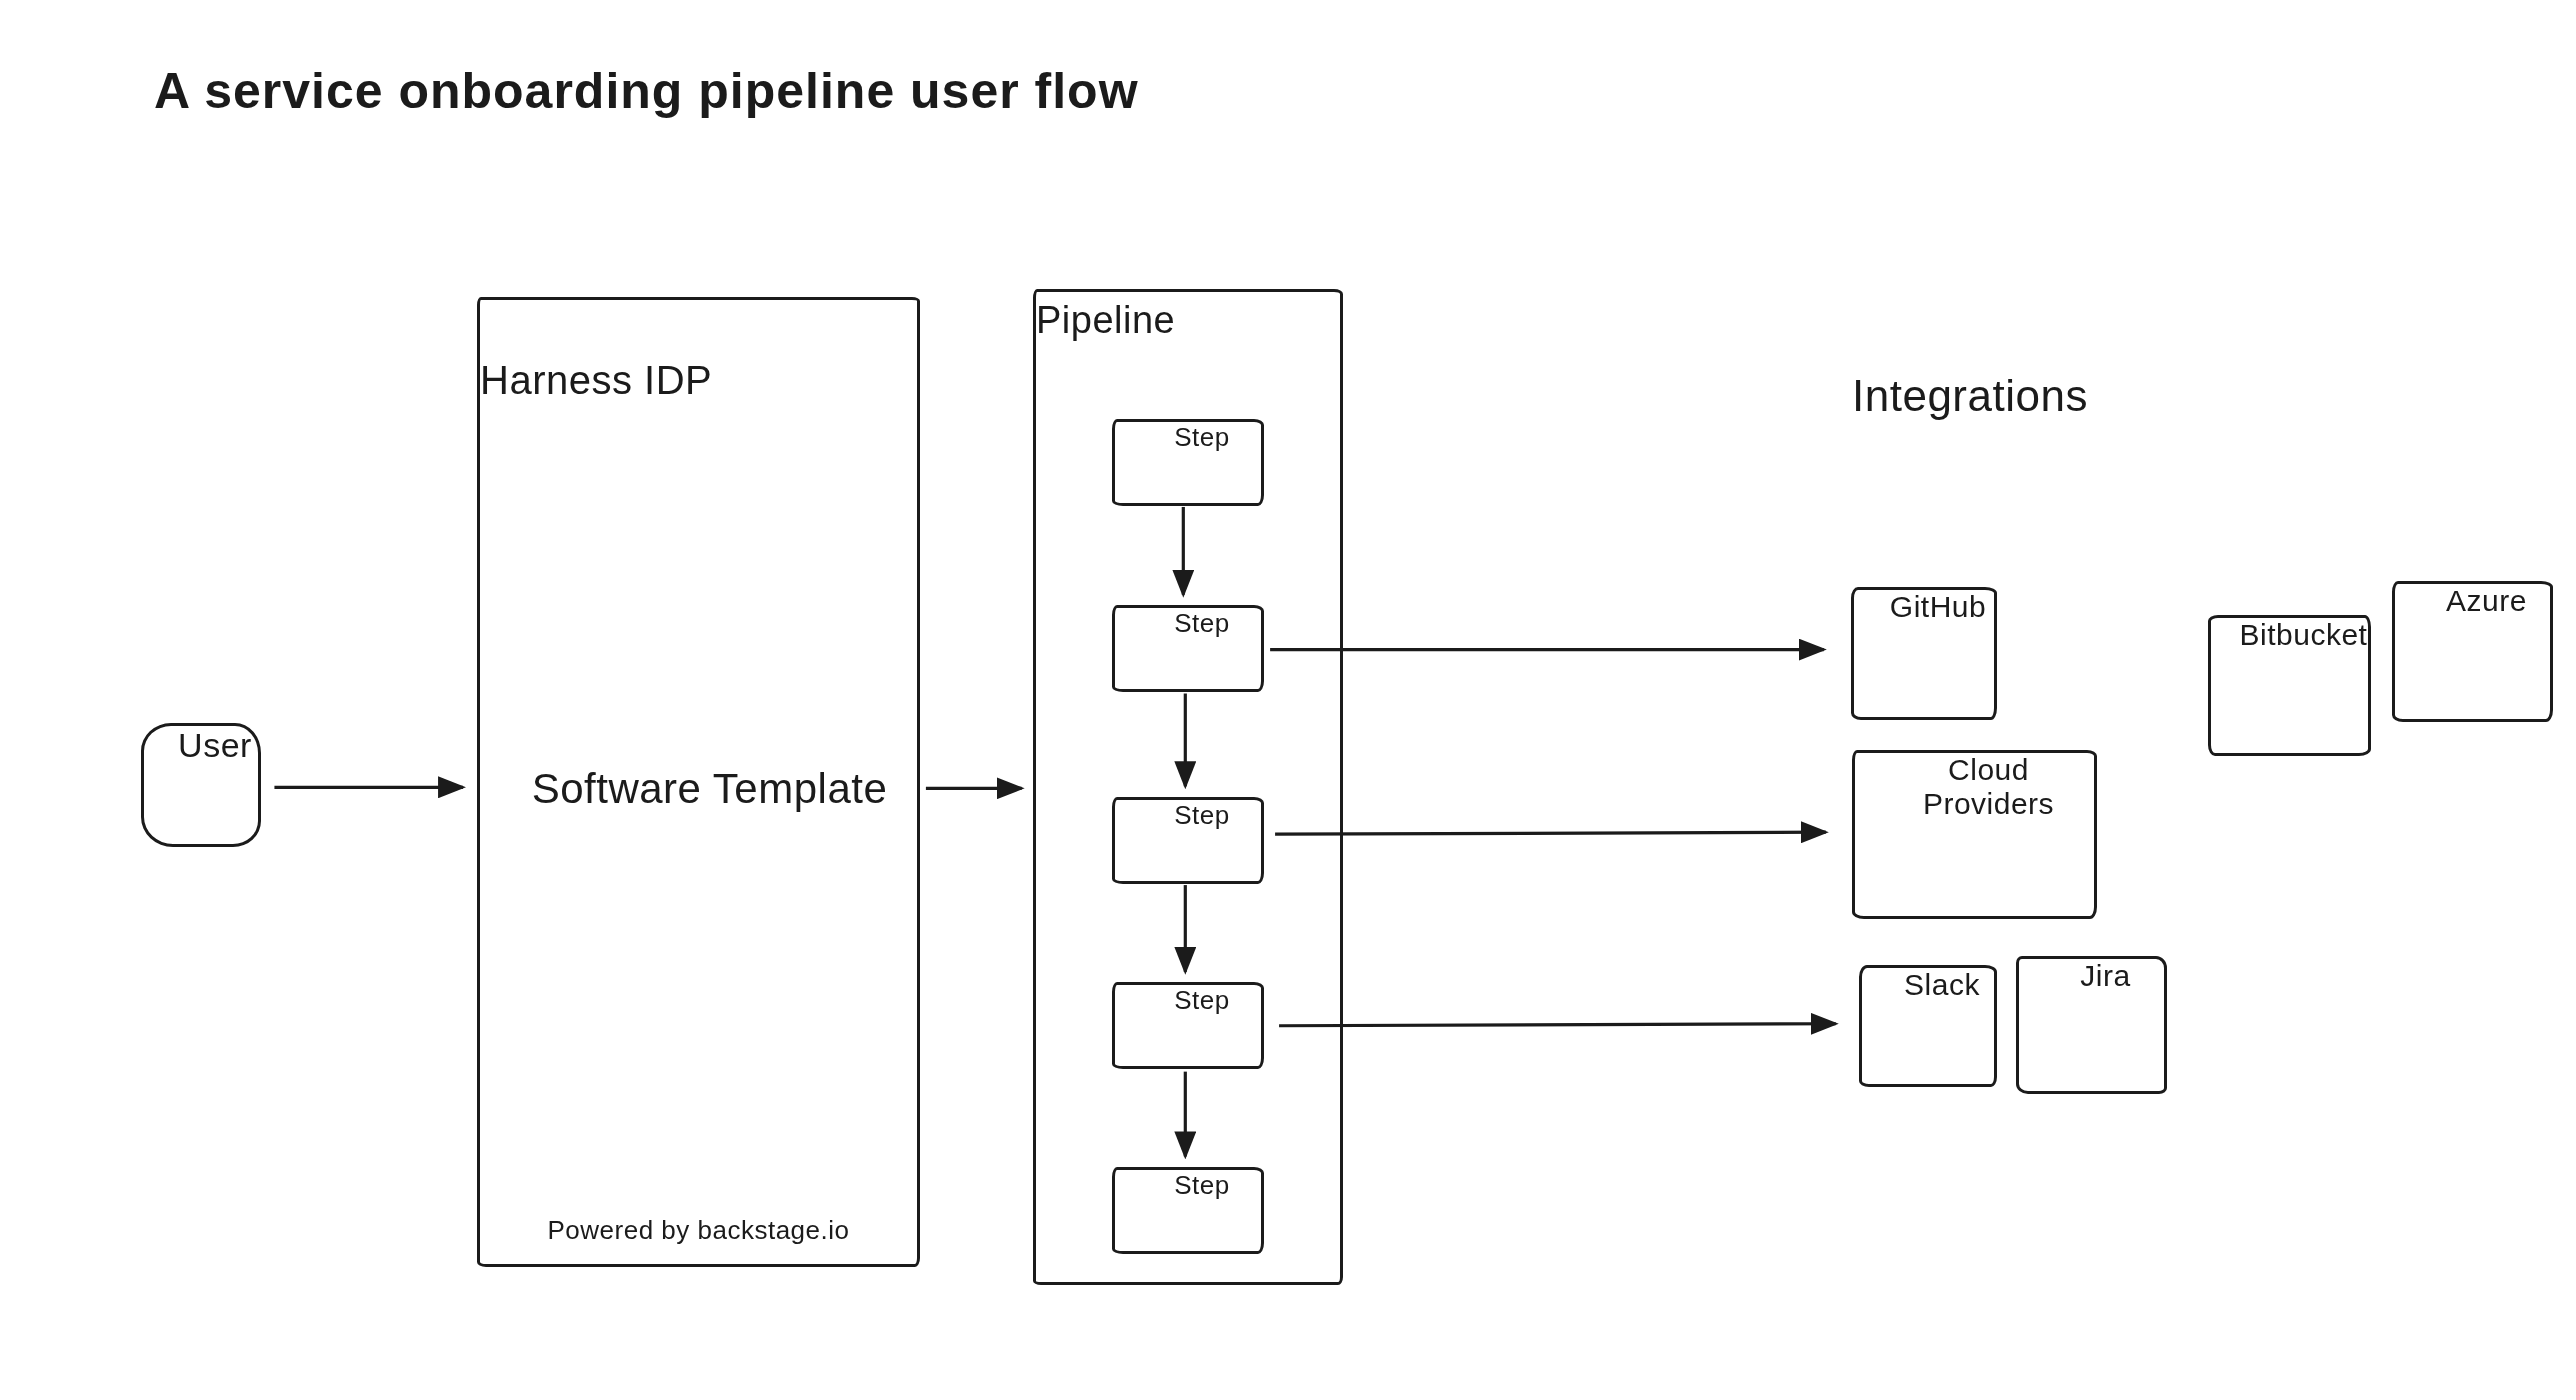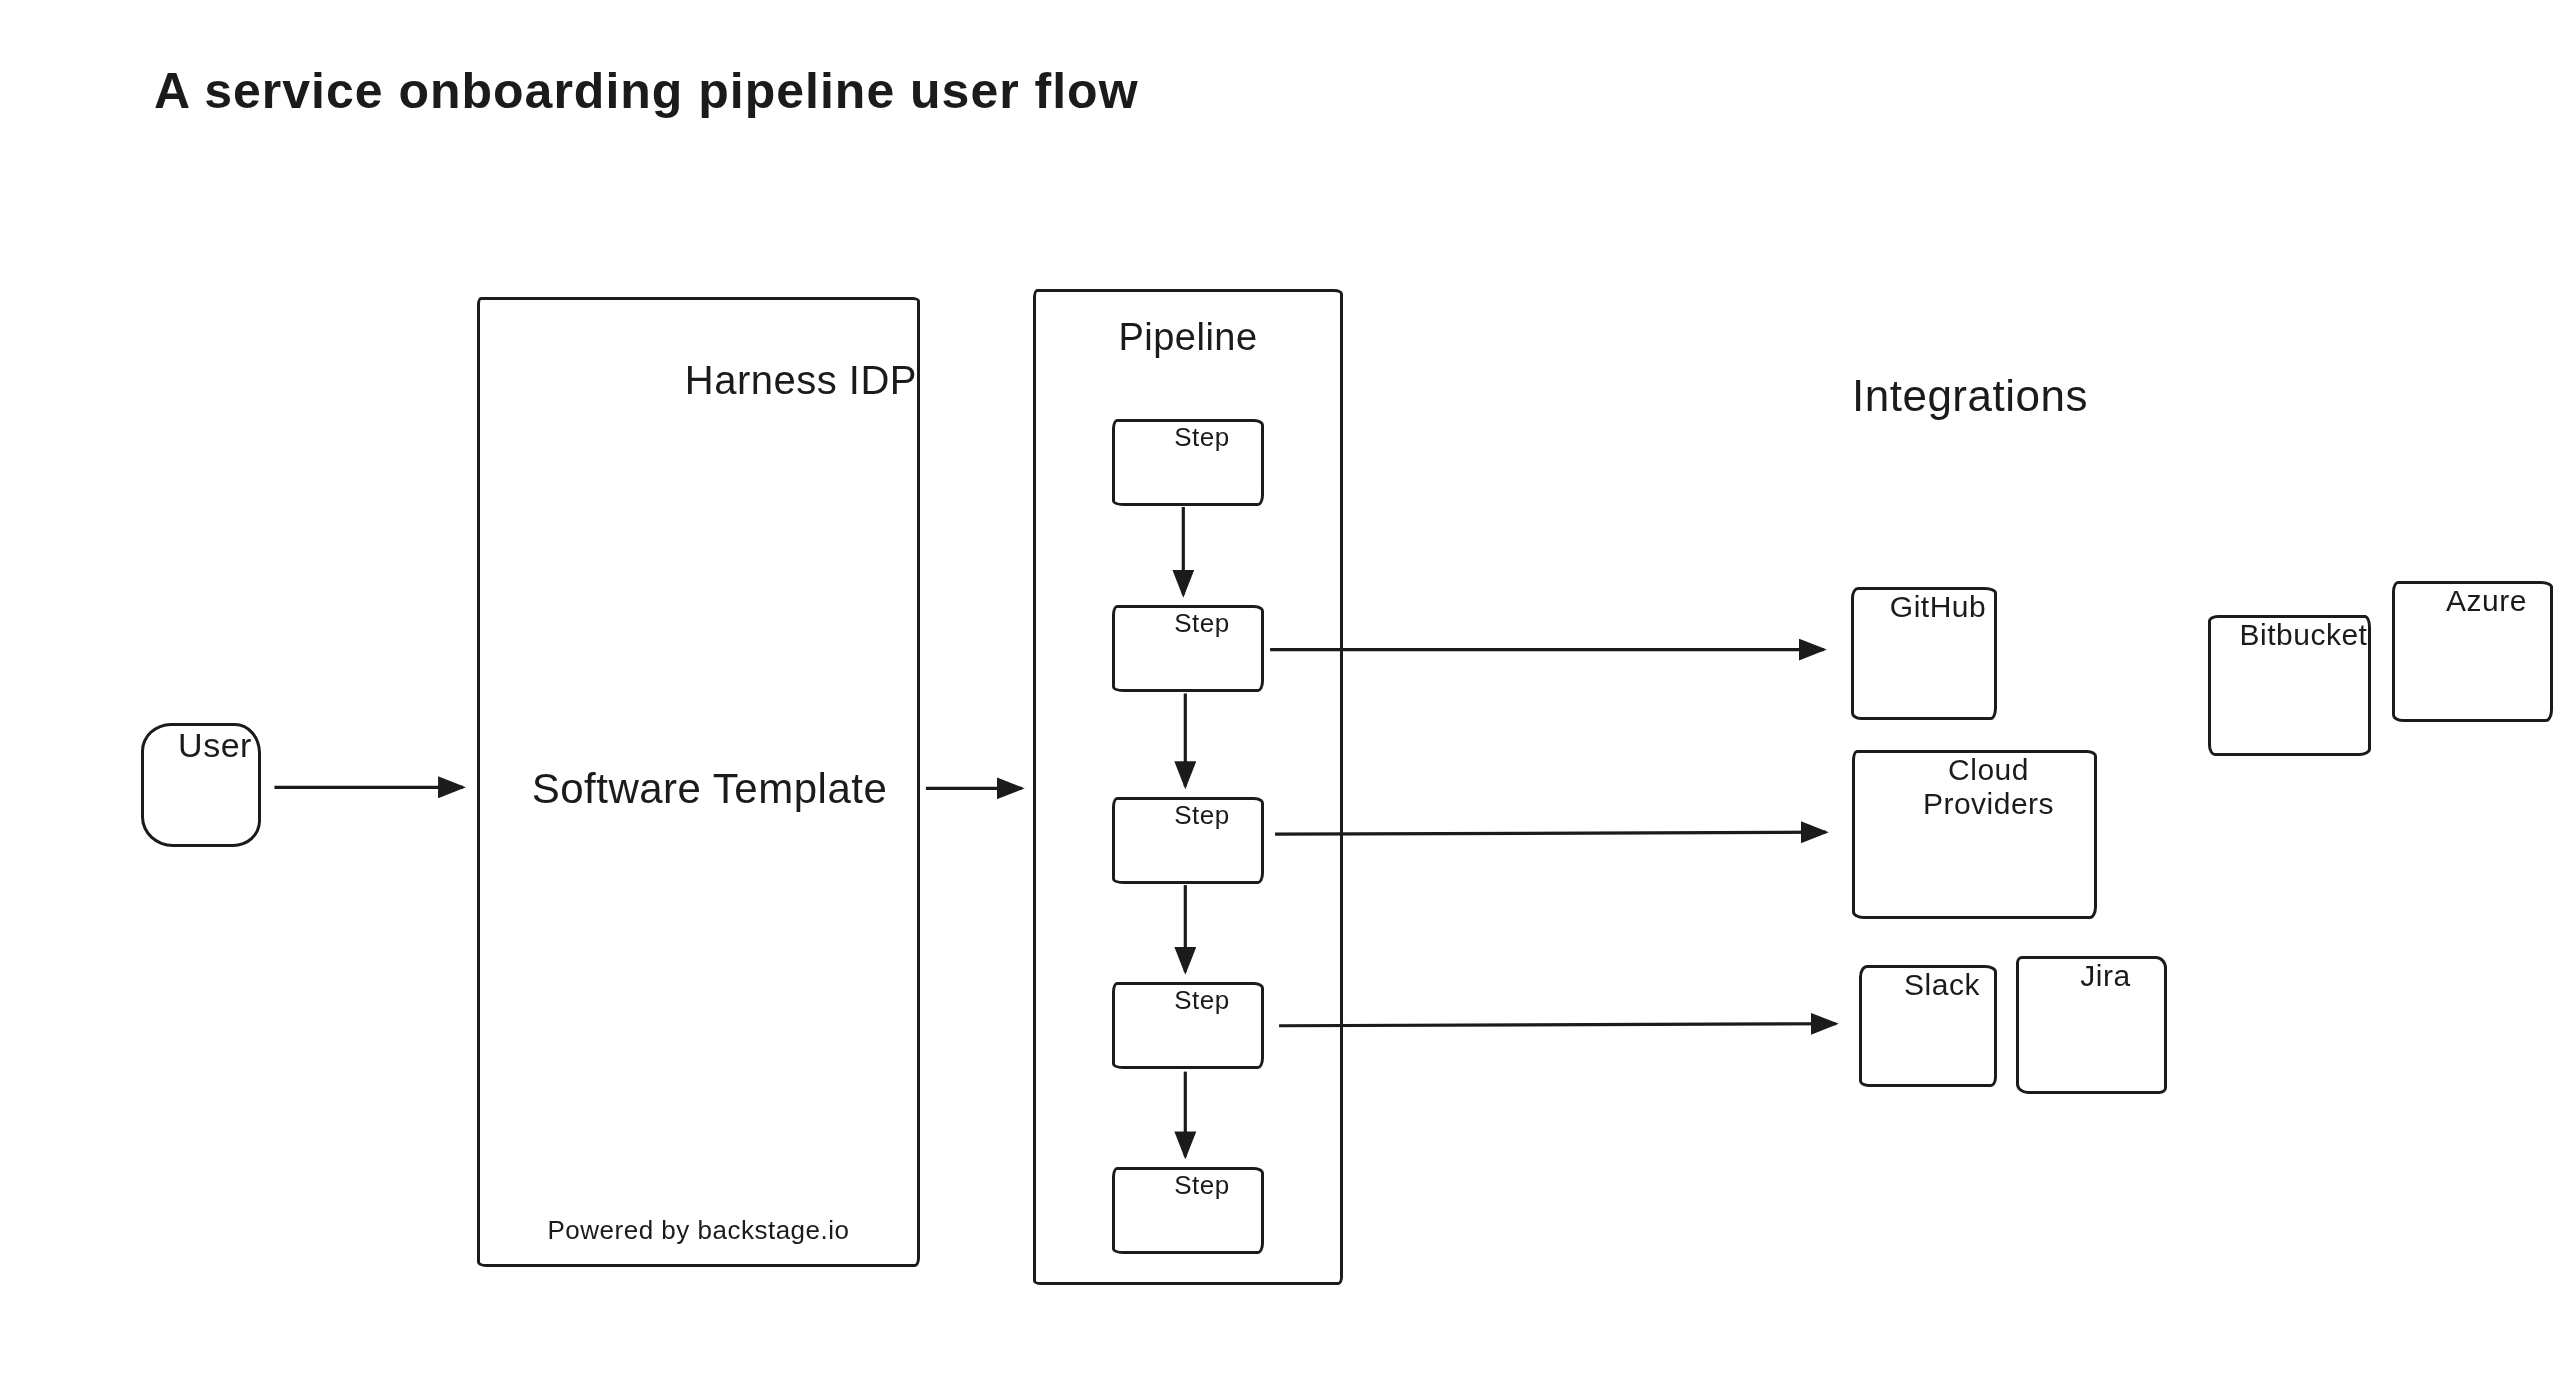--- a/index.html
+++ b/index.html
@@ -36,35 +36,35 @@
   
   .user-box{
     left:113px;top:723px;width:120px;height:124px;
     border-radius:30px 26px 28px 32px / 28px 30px 26px 30px;
     font-size:34px;
   }
   
   .harness-box{left:449px;top:297px;width:443px;height:970px;border-radius:4px 8px 5px 9px / 8px 4px 9px 5px;}
   .harness-title{
     position:absolute;left:0;top:58px;width:100%;
-    text-align:right;font-size:40px;
+    text-align:left;font-size:40px;
   }
   .harness-center{
     position:absolute;left:11px;top:465px;width:100%;
     text-align:center;font-size:42px;
   }
   .harness-footer{
     position:absolute;left:0;bottom:18px;width:100%;
     text-align:center;font-size:26px;
   }
   
   .pipeline-box{left:1005px;top:289px;width:310px;height:996px;border-radius:4px 9px 5px 8px / 9px 5px 8px 4px;}
   .pipeline-title{
-    position:absolute;left:0;top:24px;width:100%;
-    text-align:center;font-size:38px;
+    position:absolute;left:0;top:7px;width:100%;
+    text-align:left;font-size:38px;
   }
   .step{
     position:absolute;left:76px;width:152px;height:87px;
     border:3px solid var(--ink);
     border-radius:5px 10px 6px 11px / 10px 6px 11px 5px;
     box-sizing:border-box;
     font-size:26px;
   }
   .step1{top:127px;}
   .step2{top:313px;}

